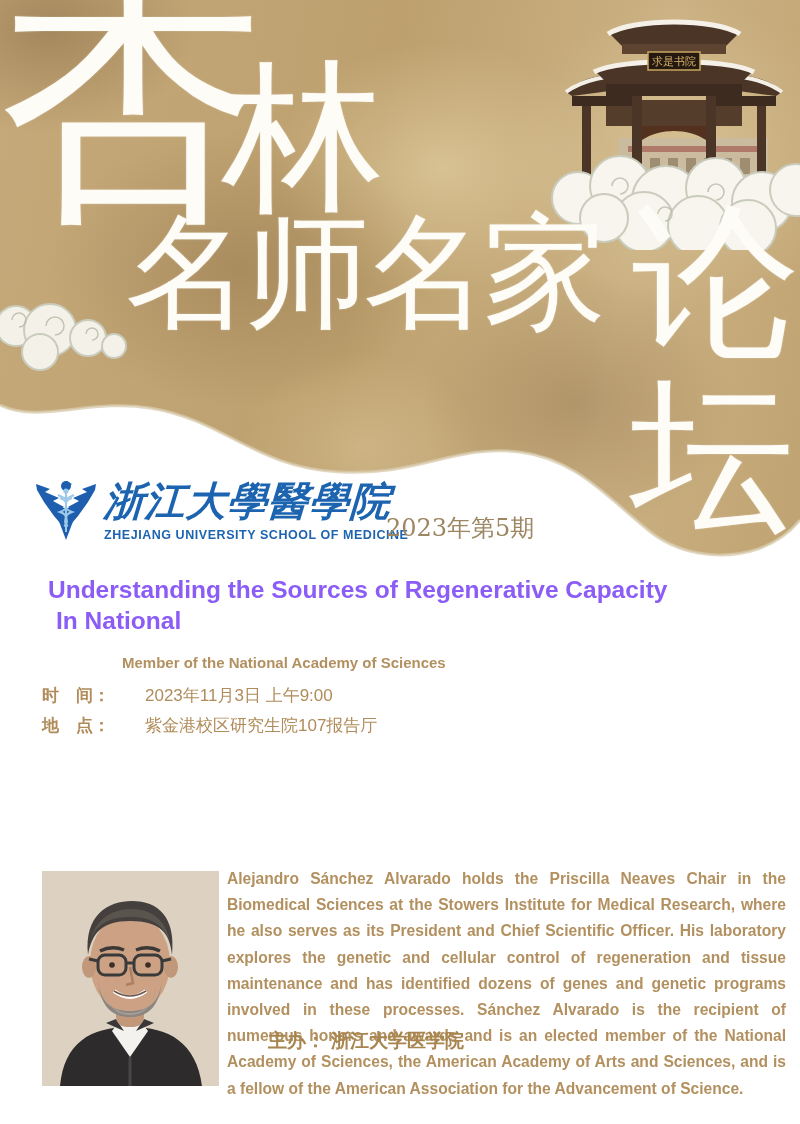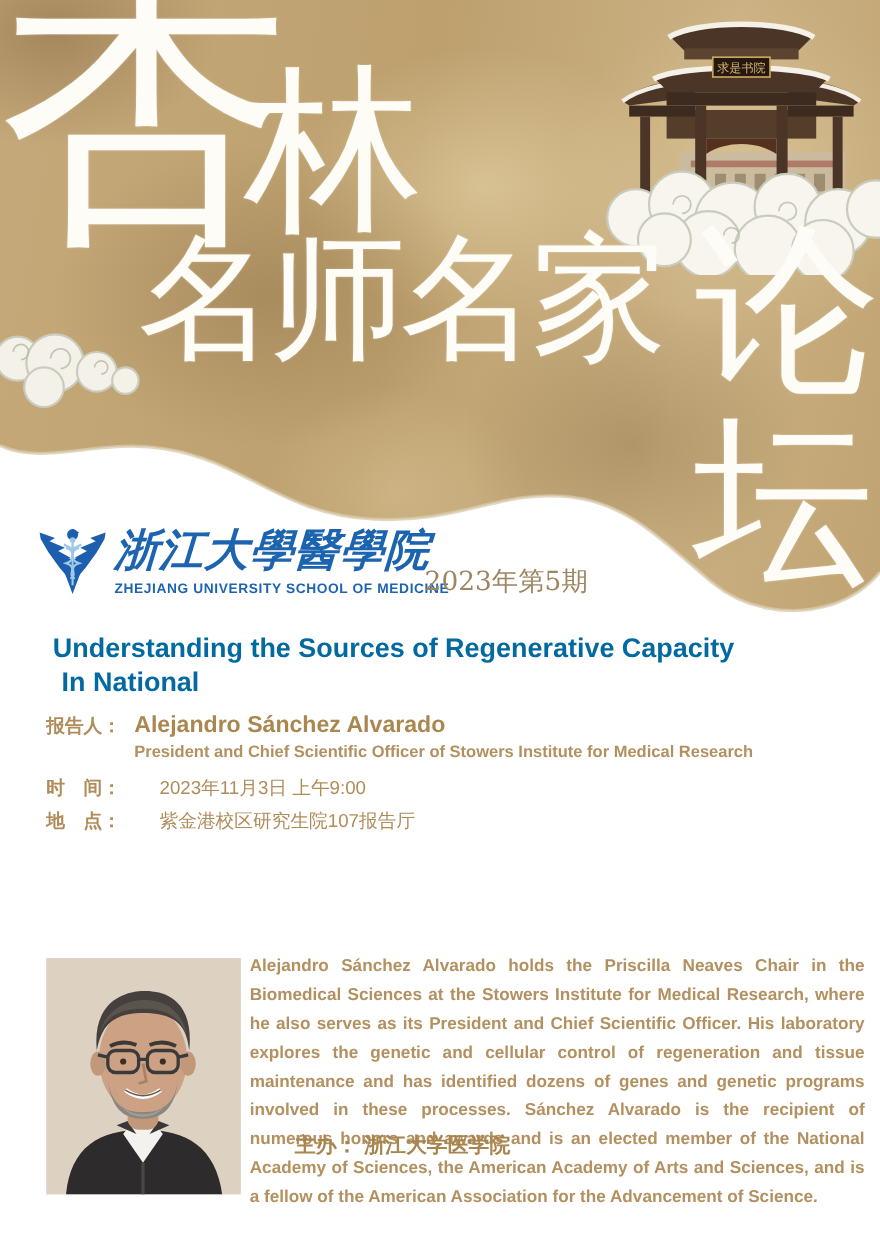--- a/index.html
+++ b/index.html
@@ -48,21 +48,21 @@
     text-align:right;
   }
   .issue{
     position:absolute; left:386px; top:512px;
     font-family:"DejaVu Serif","Liberation Serif",serif;
     font-size:24px; color:#9d8662; font-weight:500;text-align:center;
   }
   
   .title{
     position:absolute; left:48px; top:574px; width:720px;
-    color:#0369a1; font-weight:bold; font-size:24.5px; line-height:31px;
+    color:#8b5cf6; font-weight:bold; font-size:24.5px; line-height:31px;
   }
   .title .l2{ padding-left:8px; }
   .details{ position:absolute; left:42px; top:647px; width:740px; }
   .drow{ display:flex; align-items:baseline; }
   .lab{ width:80px; flex:none; font-size:17px; font-weight:bold; color:#b08c5a; }
   .speaker-name{ font-size:21px; font-weight:bold; color:#ab8750; }
   .cred{ margin-left:80px; font-size:15px; line-height:25px; font-weight:bold; color:#b3905f; }
   .cred:first-of-type{ margin-top:3px; }
   .meta{ margin-top:6px; }
   .meta .drow{ line-height:30px;gap:23px; }
@@ -204,25 +204,21 @@
 
     <div class="issue">2023年第5期</div>
   </div>
 
   <div class="title">
     <div>Understanding the Sources of Regenerative Capacity</div>
     <div class="l2">In National</div>
   </div>
 
   <div class="details">
-    <div class="drow">
-      <span class="lab">报告人：</span>
-      <span class="speaker-name">Alejandro Sánchez Alvarado</span>
-    </div>
-    <div class="cred">President and Chief Scientific Officer of Stowers Institute for Medical Research</div>
+    <div class="cred">Member of the National Academy of Sciences</div>
 
     <div class="meta">
       <div class="drow">
         <span class="lab">时　间：</span>
         <span class="val">2023年11月3日 上午9:00</span>
       </div>
       <div class="drow">
         <span class="lab">地　点：</span>
         <span class="val">紫金港校区研究生院107报告厅</span>
       </div>

